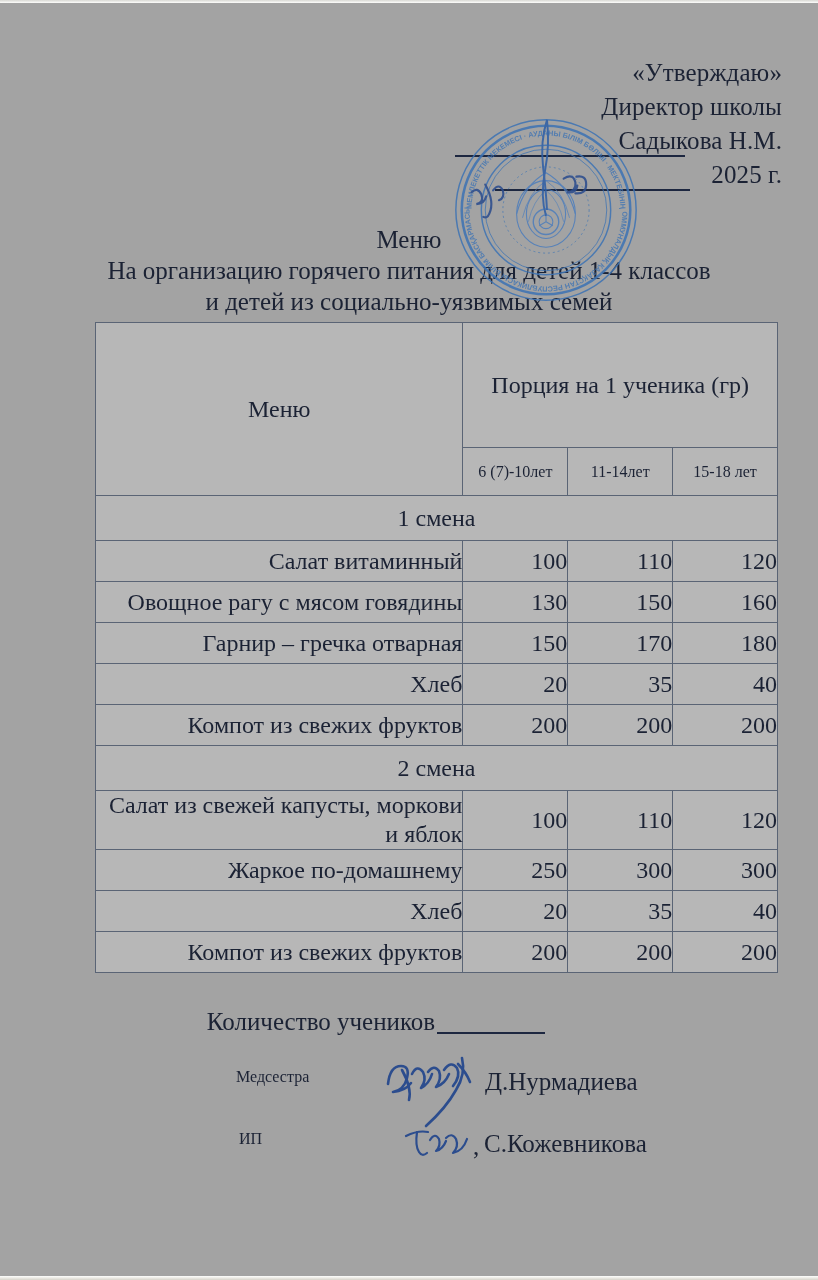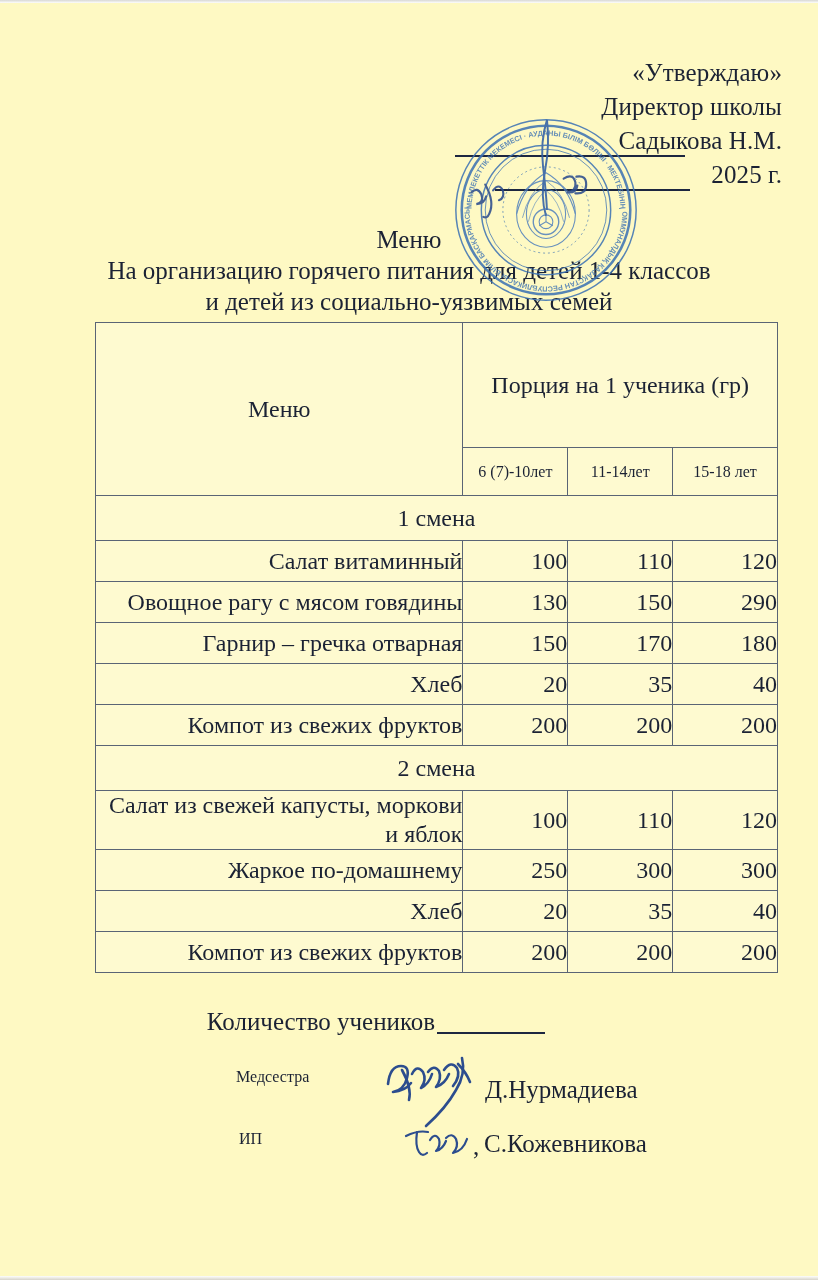--- a/index.html
+++ b/index.html
@@ -6,21 +6,21 @@
   html, body {
     margin: 0;
     padding: 0;
     background: #ffffff;
   }
   .page {
     position: relative;
     width: 818px;
     height: 1280px;
     margin: 0 auto;
-    background: #fef9c3;
+    background: #a3a3a3;
     font-family: "Liberation Serif", "DejaVu Serif", serif;
     color: #1b2234;
     overflow: hidden;
   }
   
   .scan-edge {
     position: absolute;
     left: 0; top: 0;
     width: 818px; height: 3px;
     background: linear-gradient(to bottom, #d8d8d4 0%, #efefec 60%, #fdfdfc 100%);
@@ -161,21 +161,21 @@
     margin-left: 2px;
     vertical-align: -4px;
     height: 20px;
   }
   .sig-nurse { left: 236px; top: 1068px; }
   .sig-ip    { left: 239px; top: 1130px; }
 
   .sig-role  { position: absolute; white-space: nowrap; }
   .sig-name  { position: absolute; white-space: nowrap; }
 
-  .name-nurse { left: 485px; top: 1068px; font-size: 25px; margin-top: 8px; }
+  .name-nurse { left: 485px; top: 1068px; font-size: 25px; }
   .name-ip    { left: 484px; top: 1130px; font-size: 25px; }
 
   .ink { position: absolute; pointer-events: none; }
   .ink-nurse { left: 378px; top: 1050px; width: 120px; height: 78px; }
   .ink-ip    { left: 400px; top: 1124px; width: 76px; height: 42px; }
   .comma-ip  { position: absolute; left: 473px; top: 1133px; font-size: 25px; }
 </style>
 </head>
 <body>
 
@@ -275,21 +275,21 @@
       <tr>
         <td class="dish">Салат витаминный</td>
         <td class="num">100</td>
         <td class="num">110</td>
         <td class="num">120</td>
       </tr>
       <tr>
         <td class="dish">Овощное рагу с мясом говядины</td>
         <td class="num">130</td>
         <td class="num">150</td>
-        <td class="num">290</td>
+        <td class="num">160</td>
       </tr>
       <tr>
         <td class="dish">Гарнир – гречка отварная</td>
         <td class="num">150</td>
         <td class="num">170</td>
         <td class="num">180</td>
       </tr>
       <tr>
         <td class="dish">Хлеб</td>
         <td class="num">20</td>

